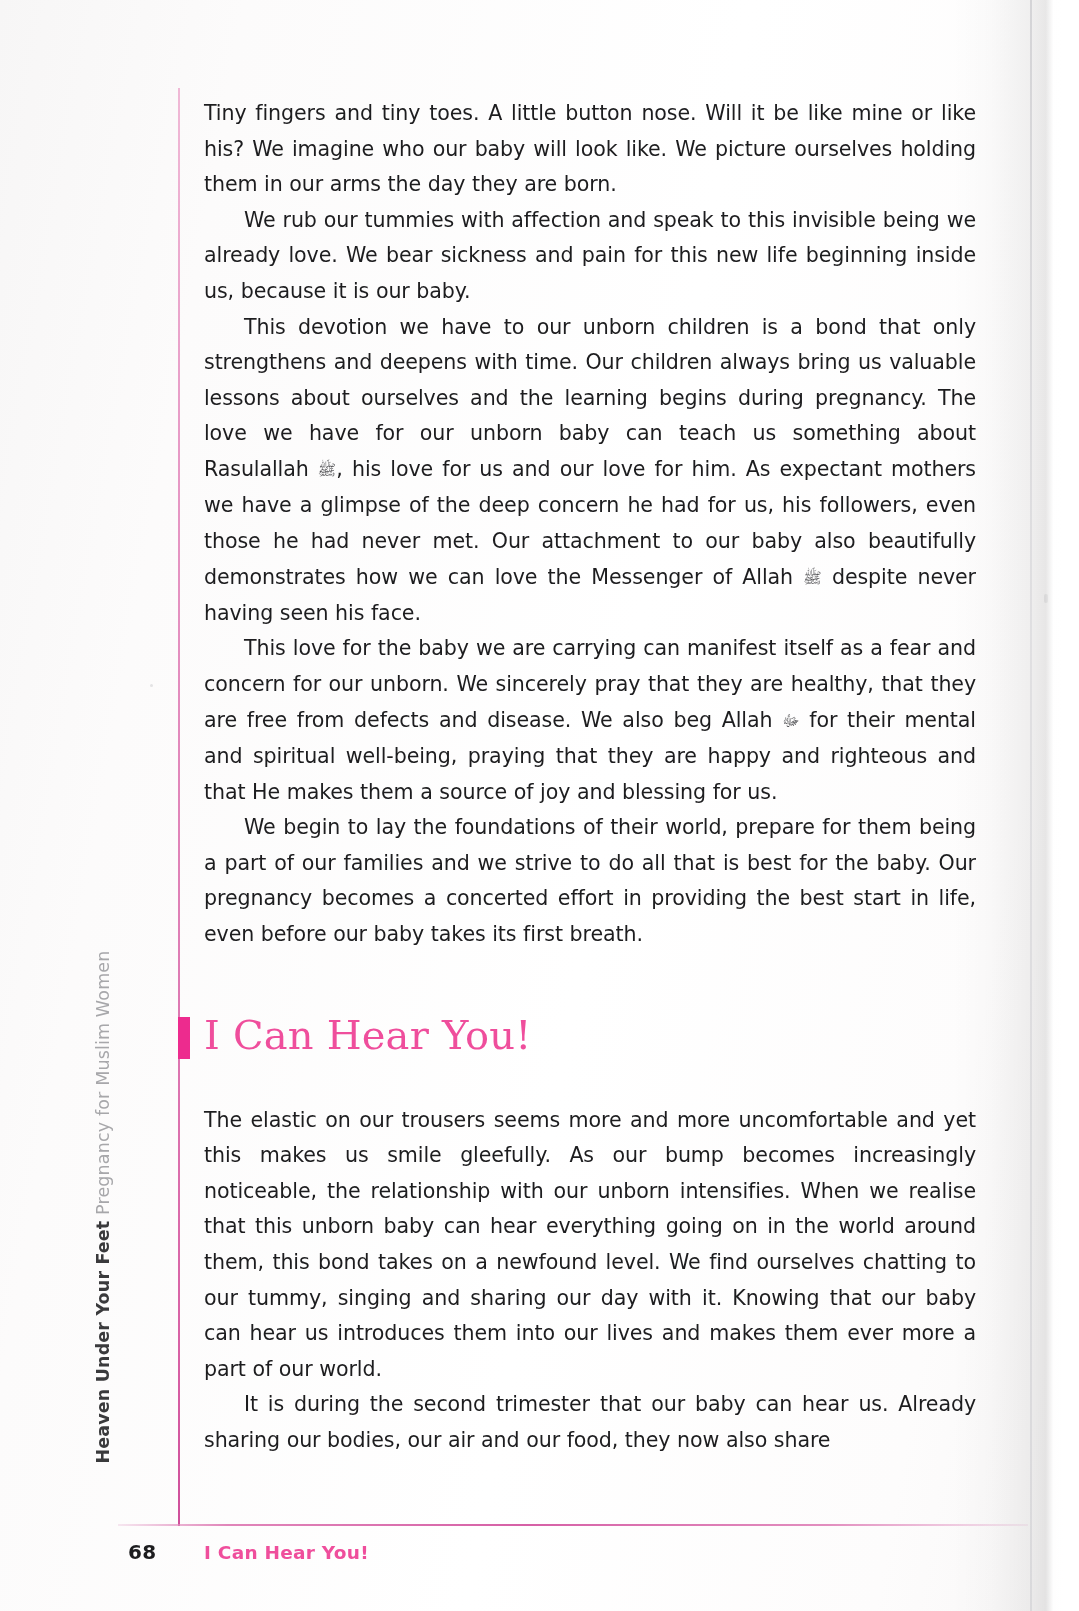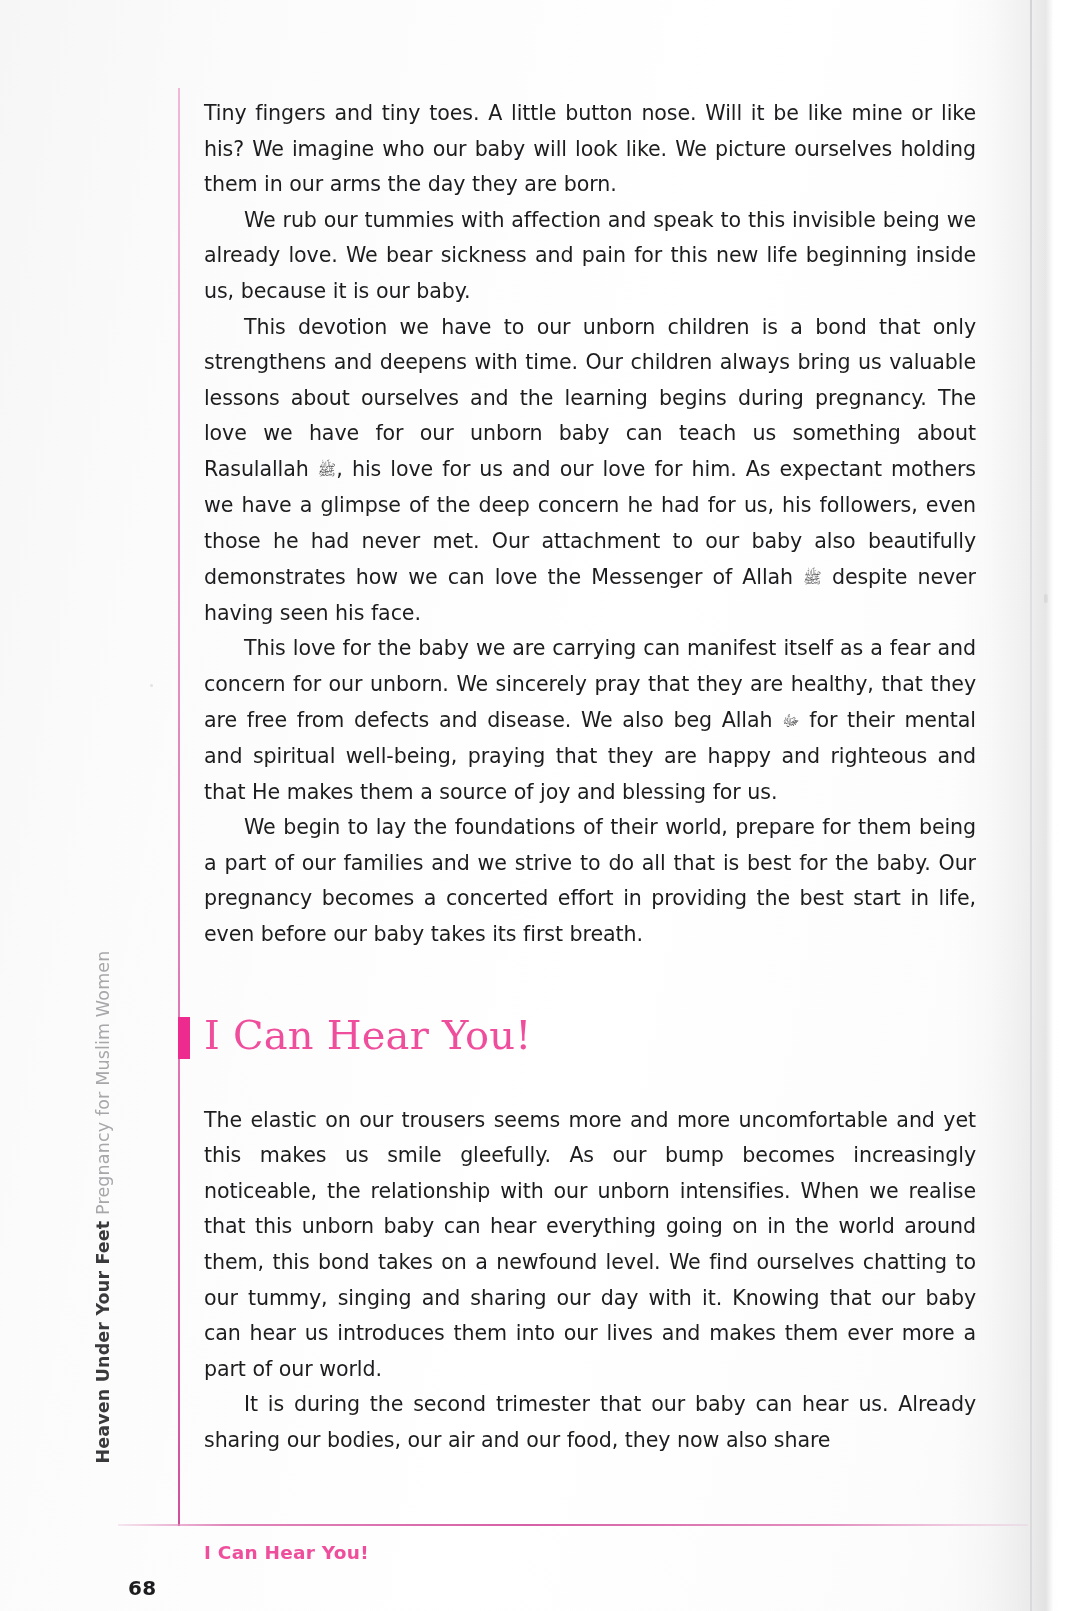--- a/index.html
+++ b/index.html
@@ -173,21 +173,20 @@
       rgba(238,205,226,0.3) 100%);
   }
   .footer-pageno {
     position: absolute;
     left: 128px;
     top: 1540px;
     font-size: 20px;
     font-weight: 700;
     color: #1d1d1f;
     letter-spacing: 0.3px;
-    margin-top: 36px;
   }
   .footer-chapter {
     position: absolute;
     left: 204px;
     top: 1542px;
     font-size: 18.5px;
     font-weight: 600;
     color: #ef4e9c;
     letter-spacing: 0.25px;
   }

